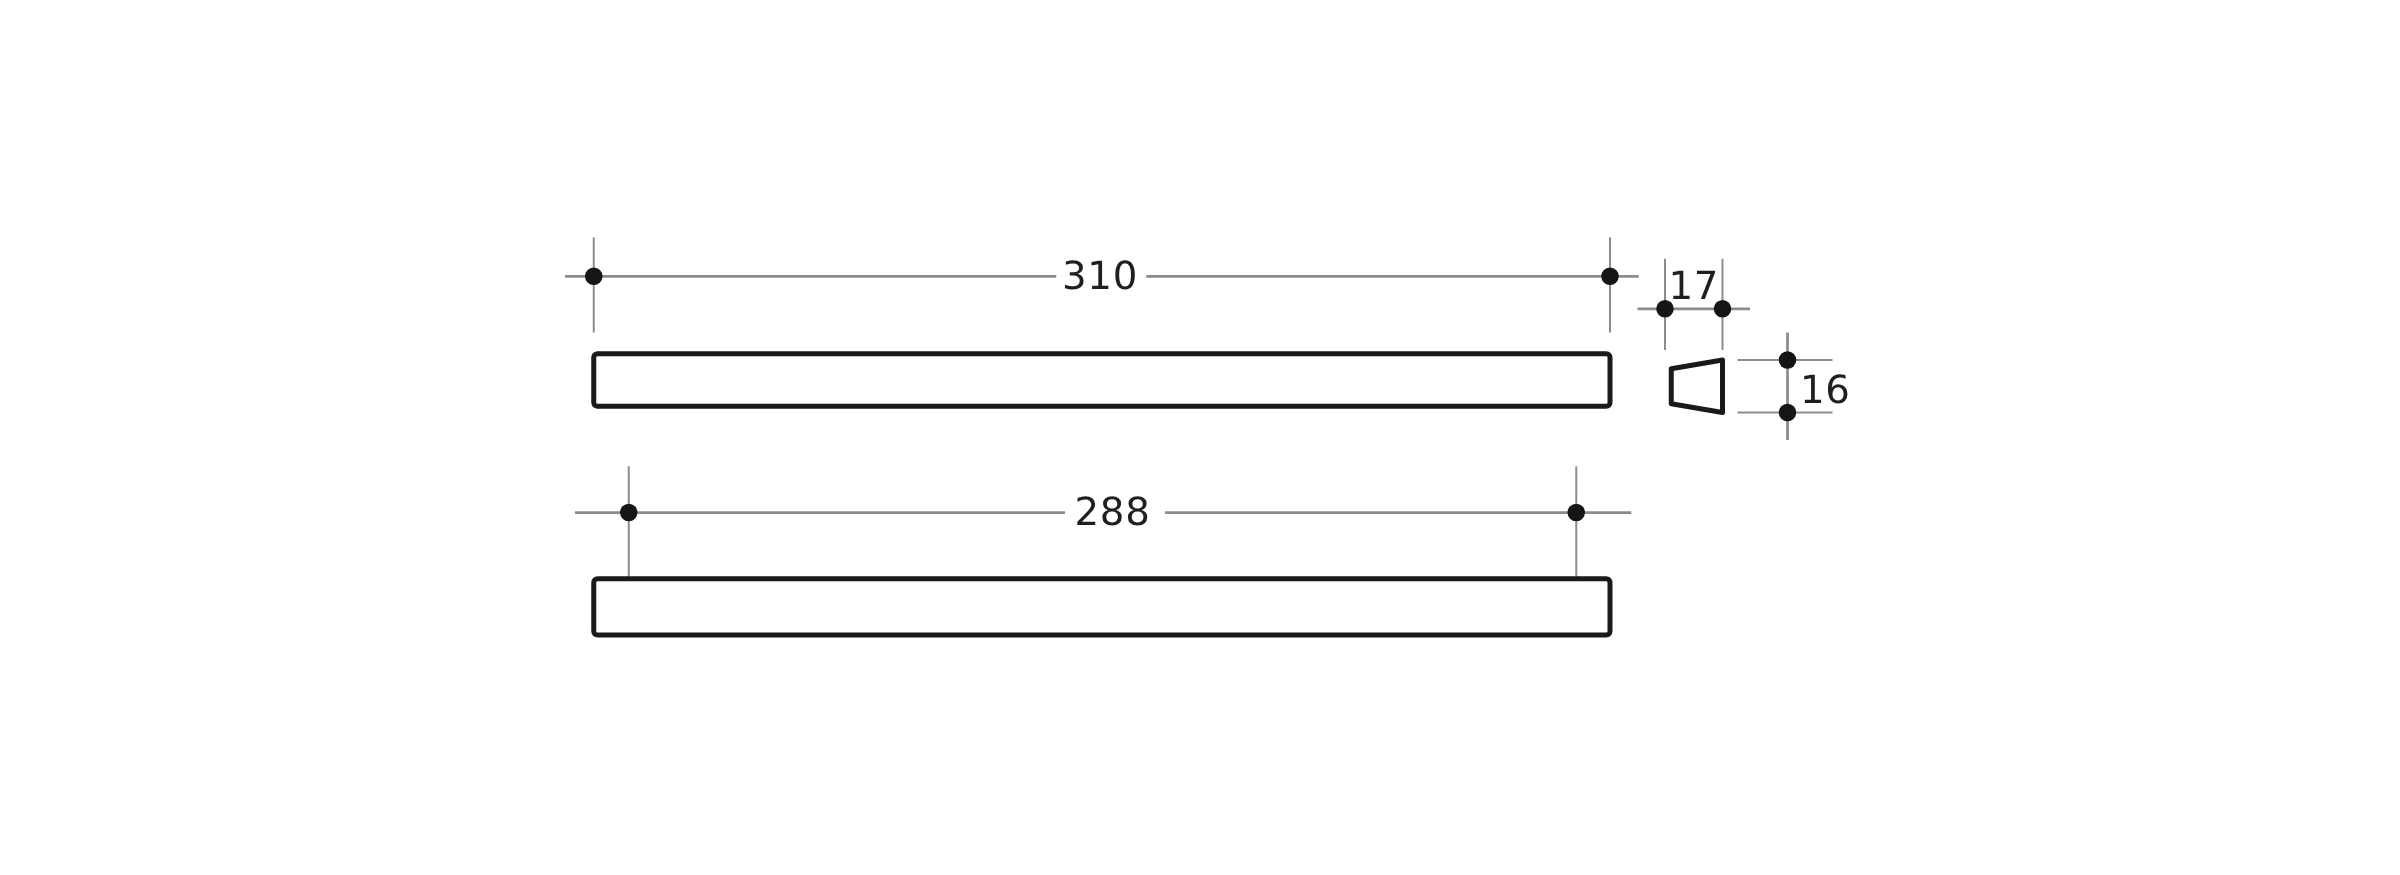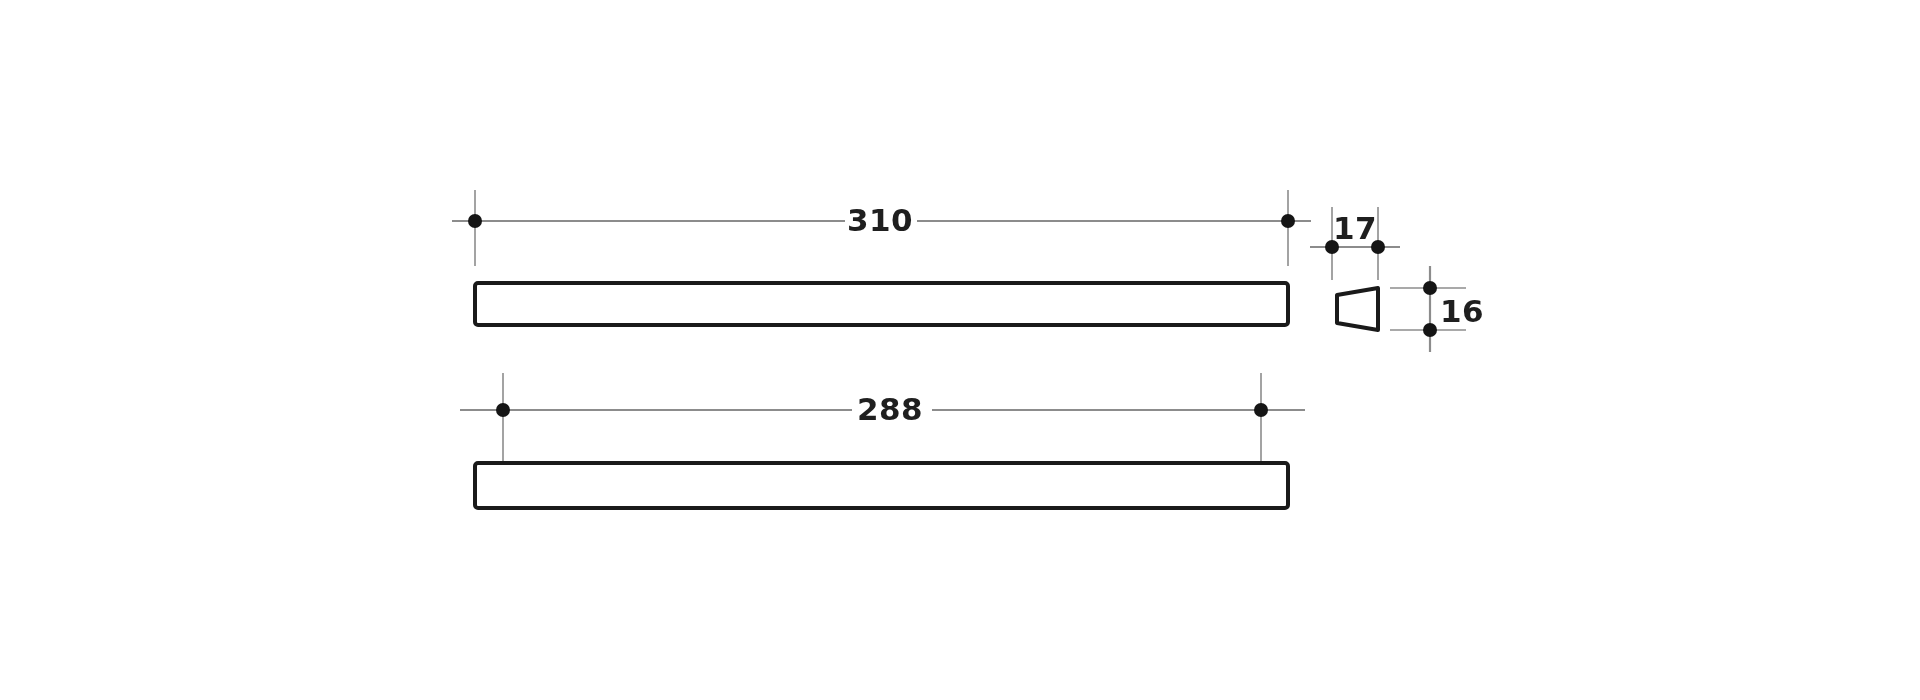--- a/index.html
+++ b/index.html
@@ -12,21 +12,20 @@
     width: 1920px;
     height: 700px;
     overflow: hidden;
     font-family: "DejaVu Sans", "Liberation Sans", sans-serif;
   }
   #drawing-root {
     position: relative;
     width: 1920px;
     height: 700px;
     background: #ffffff;
-    font-weight: bold;
   }
   #drawing-svg {
     display: block;
     width: 1920px;
     height: 700px;
   }
   .dim-text {
     font-family: "DejaVu Sans", "Liberation Sans", sans-serif;
     font-size: 31px;
     fill: #1f1f1f;

